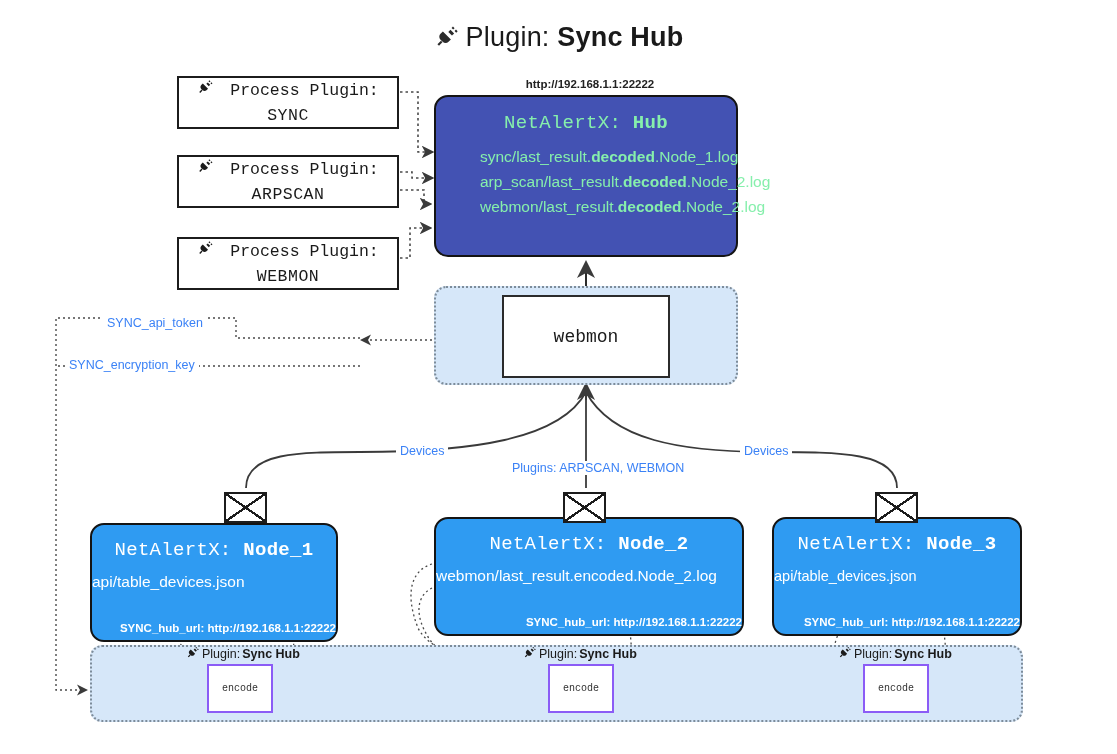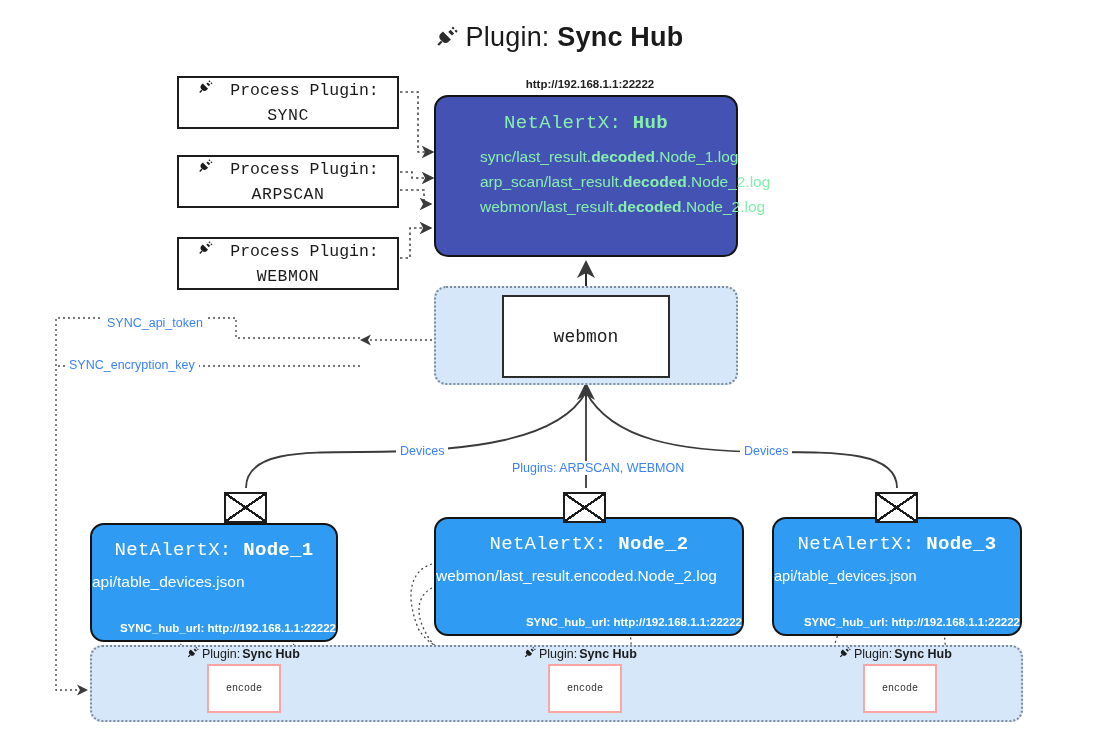--- a/index.html
+++ b/index.html
@@ -82,22 +82,22 @@
       linear-gradient(to bottom left,transparent calc(50% - 1.2px),#1c1c1c calc(50% - 1.2px),#1c1c1c calc(50% + 1.2px),transparent calc(50% + 1.2px));}
   #env1{left:224px;top:492px;}
   #env2{left:563px;top:492px;}
   #env3{left:875px;top:492px;}
 
   
   .bottom-wrap{position:absolute;left:90px;top:645px;width:933px;height:77px;
                background:#d6e7f9;border:2px dotted #7d8c9a;border-radius:12px;box-sizing:border-box;}
   .enc-label{position:absolute;font-size:12.5px;white-space:nowrap;display:flex;align-items:center;gap:2px;}
   .enc-label .b{font-weight:bold;}
-  .encbox{position:absolute;width:74px;height:49px;background:#ffffff;
-          border:2px solid #fca5a5;box-sizing:border-box;display:flex;
+  .encbox{position:absolute;width:66px;height:49px;background:#ffffff;
+          border:2px solid #8b5cf6;box-sizing:border-box;display:flex;
           align-items:center;justify-content:center;
           font-family:"Liberation Mono","DejaVu Sans Mono",monospace;font-size:10px;color:#333;}
   #enc-lbl-1{left:186px;top:645px;}
   #enc-lbl-2{left:523px;top:645px;}
   #enc-lbl-3{left:838px;top:645px;}
   #encbox1{left:207px;top:664px;}
   #encbox2{left:548px;top:664px;}
   #encbox3{left:863px;top:664px;}
 </style>
 </head>

